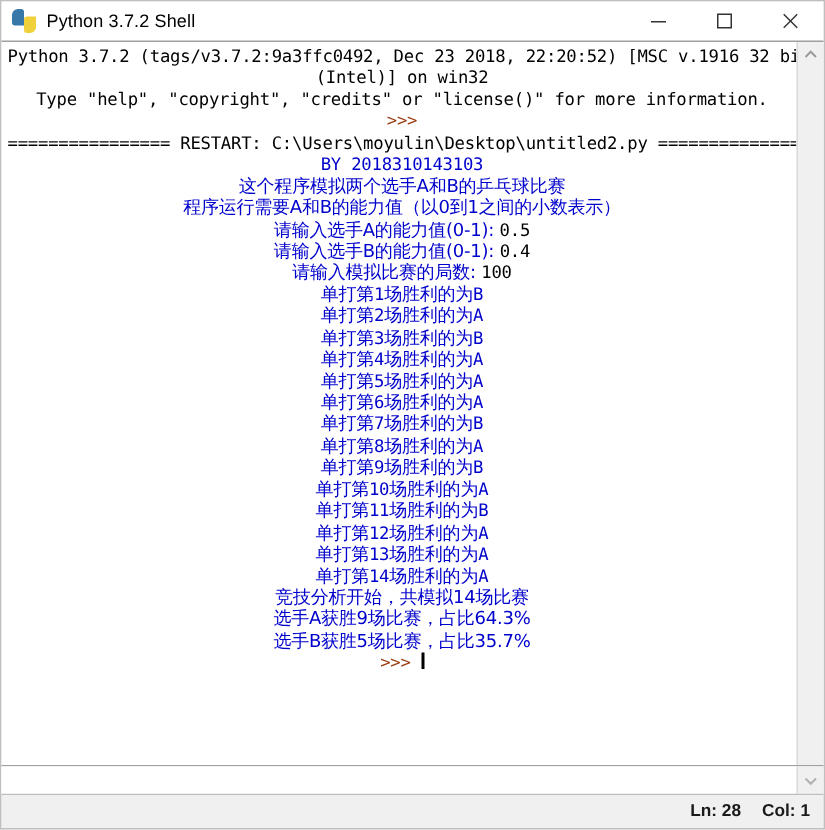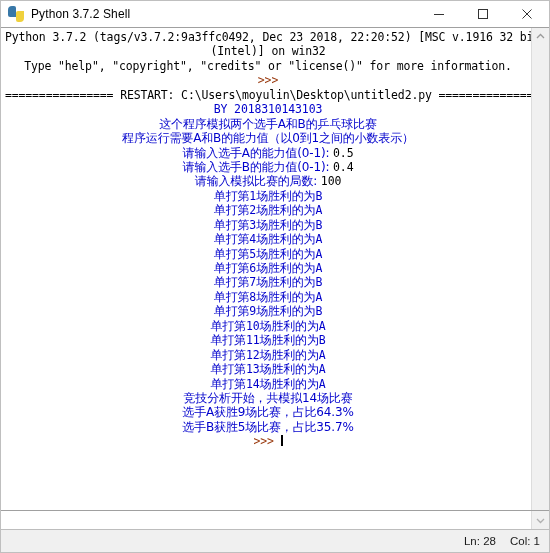--- a/index.html
+++ b/index.html
@@ -177,20 +177,21 @@
   .statusbar {
     height: 22px;
     min-height: 22px;
     background: #f0f0f0;
     display: flex;
     align-items: center;
     justify-content: flex-end;
     padding-right: 9px;
     font-size: 11.5px;
     color: #1a1a1a;
+    font-weight: bold;
   }
   .status-seg { margin-left: 14px; }
 </style>
 </head>
 <body>
 
 <div class="window">
 
   <div class="titlebar">
     <div class="py-icon">

